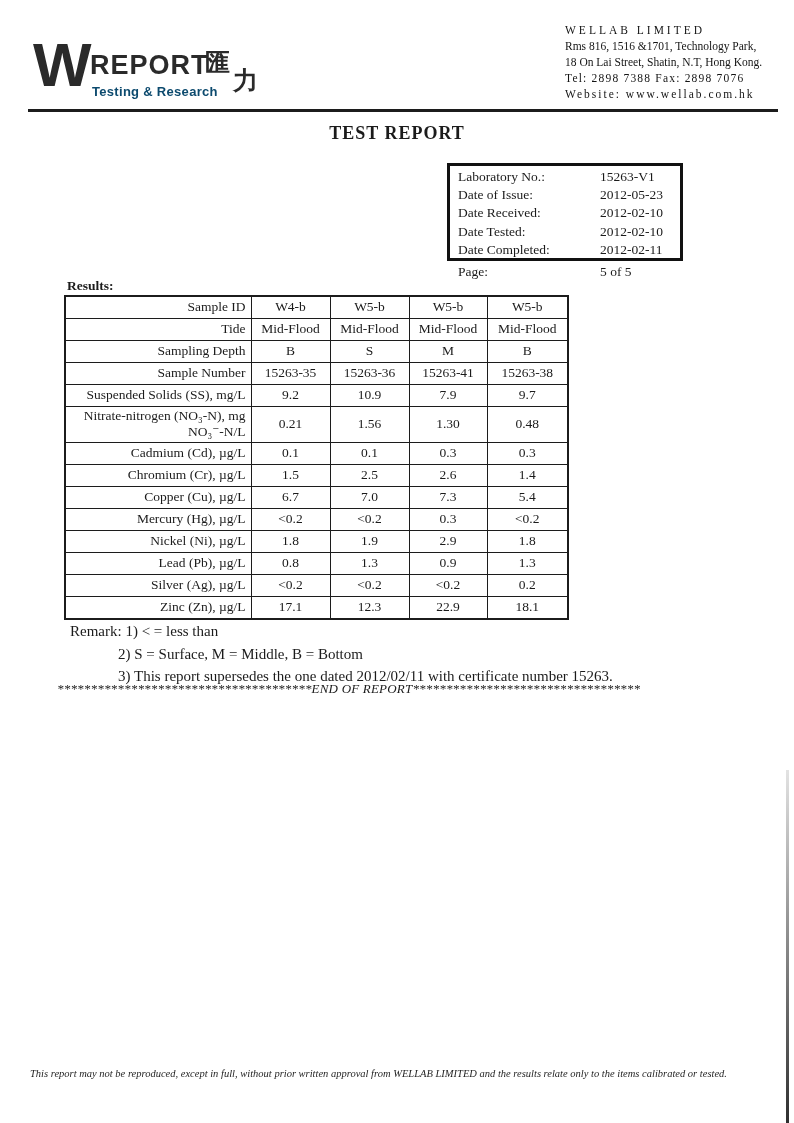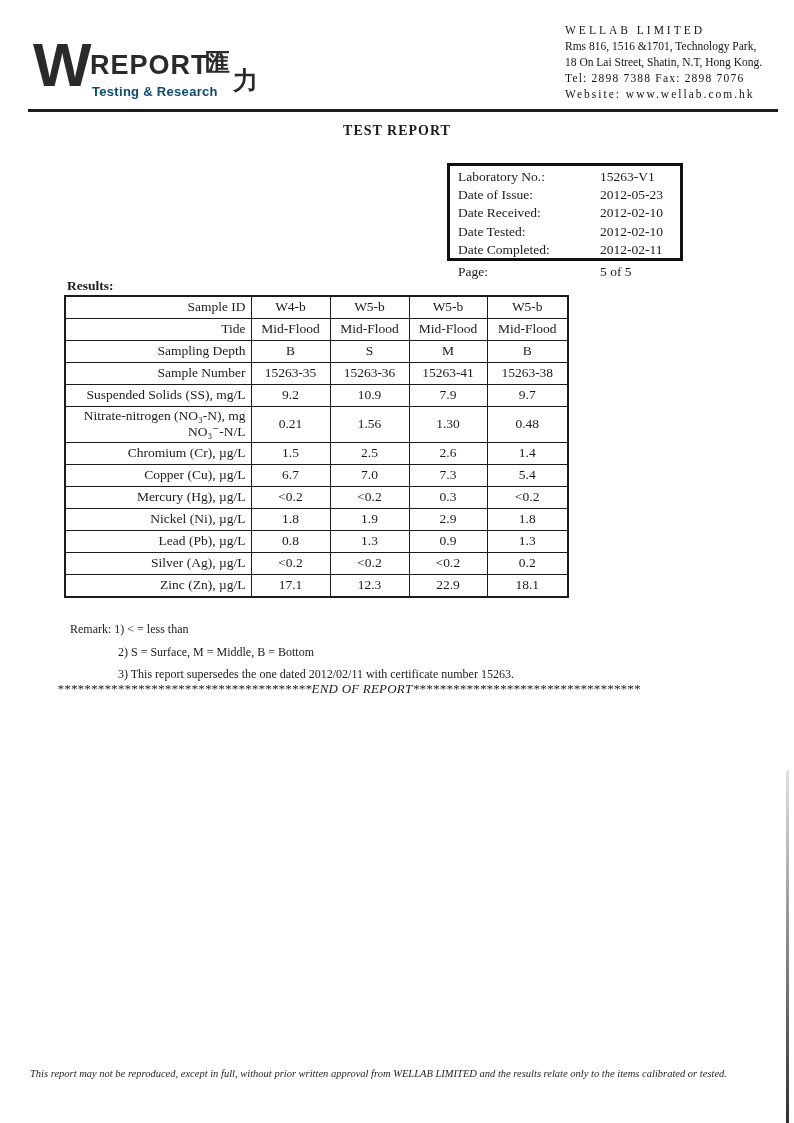--- a/index.html
+++ b/index.html
@@ -27,21 +27,21 @@
   
   .company { position: absolute; left: 565px; top: 22px; width: 225px; font-size: 11.5px; font-weight: 400; line-height: 16px; color: #141414; }
   .company .co-name { letter-spacing: 3px; }
   .company .co-tel { letter-spacing: 1.2px; }
   .company .co-web { letter-spacing: 2px; }
 
   .top-rule { position: absolute; left: 28px; top: 109px; width: 750px; height: 3px; background: #1c1c1c; }
 
   
   .report-title { position: absolute; left: 0; top: 123px; width: 100%; text-align: center;
-                  font-size: 14px; font-weight: 700; letter-spacing: 1px; }
+                  font-size: 18px; font-weight: 700; letter-spacing: 1px; }
 
   
   .lab-box { position: absolute; left: 447px; top: 163px; width: 236px; height: 98px;
              border: 3px solid #111; padding: 2px 0 0 8px; }
   .lab-row { display: flex; height: 18.2px; line-height: 18.2px; font-size: 13.5px; }
   .lab-label { width: 142px; }
   .lab-value { flex: 1; }
   .page-row { position: absolute; left: 447px; top: 263px; width: 267px; display: flex;
               padding-left: 11px; font-size: 13.5px; line-height: 18px; }
   .page-row .lab-label { width: 142px; }
@@ -49,21 +49,21 @@
   
   .results-heading { position: absolute; left: 67px; top: 278px; font-size: 13.5px; font-weight: 700; }
   .results-table { position: absolute; left: 64px; top: 295px; border-collapse: collapse;
                    table-layout: fixed; width: 503px; font-size: 13.5px; }
   .results-table td { border: 1.6px solid #1c1c1c; height: 22px; padding: 1px 5px; line-height: 1.25; }
   .results-table { border: 2px solid #1c1c1c; }
   .param-cell { text-align: right; margin-left: 12px; }
   .value-cell { text-align: center; }
 
   
-  .remark { position: absolute; font-size: 12px; line-height: 1.2; text-align: center; }
+  .remark { position: absolute; font-size: 15px; line-height: 1.2; text-align: center; }
   .remark-1 { left: 70px; top: 622px; }
   .remark-2 { left: 118px; top: 645px; }
   .remark-3 { left: 118px; top: 667px; }
   .end-line { position: absolute; left: 57px; top: 681px; font-size: 13px; letter-spacing: 0.2px; white-space: nowrap; font-style: italic; }
 
   
   .footer { position: absolute; left: 30px; top: 1068px; font-size: 10.5px; white-space: nowrap; color: #1f1f1f; font-style: italic; }
 
   
   .edge-line { position: absolute; left: 786px; top: 770px; width: 2.5px; height: 353px;
@@ -169,20 +169,27 @@
           <td class="value-cell">9.7</td>
         </tr>
         <tr>
           <td class="param-cell">Nitrate-nitrogen (NO₃-N), mg NO₃⁻-N/L</td>
           <td class="value-cell">0.21</td>
           <td class="value-cell">1.56</td>
           <td class="value-cell">1.30</td>
           <td class="value-cell">0.48</td>
         </tr>
         <tr>
+          <td class="param-cell">Cadmium (Cd), µg/L</td>
+          <td class="value-cell">0.1</td>
+          <td class="value-cell">0.1</td>
+          <td class="value-cell">0.3</td>
+          <td class="value-cell">0.3</td>
+        </tr>
+        <tr>
           <td class="param-cell">Chromium (Cr), µg/L</td>
           <td class="value-cell">1.5</td>
           <td class="value-cell">2.5</td>
           <td class="value-cell">2.6</td>
           <td class="value-cell">1.4</td>
         </tr>
         <tr>
           <td class="param-cell">Copper (Cu), µg/L</td>
           <td class="value-cell">6.7</td>
           <td class="value-cell">7.0</td>

